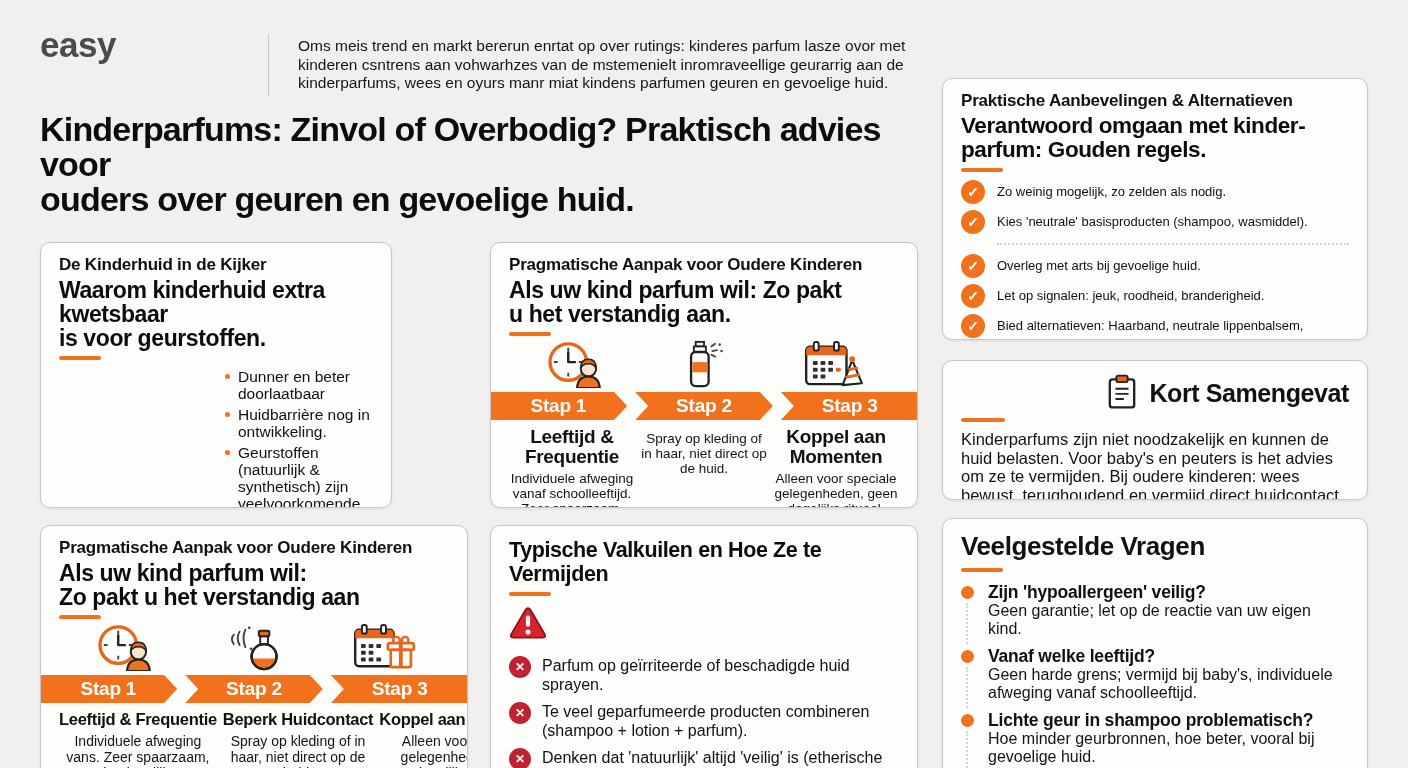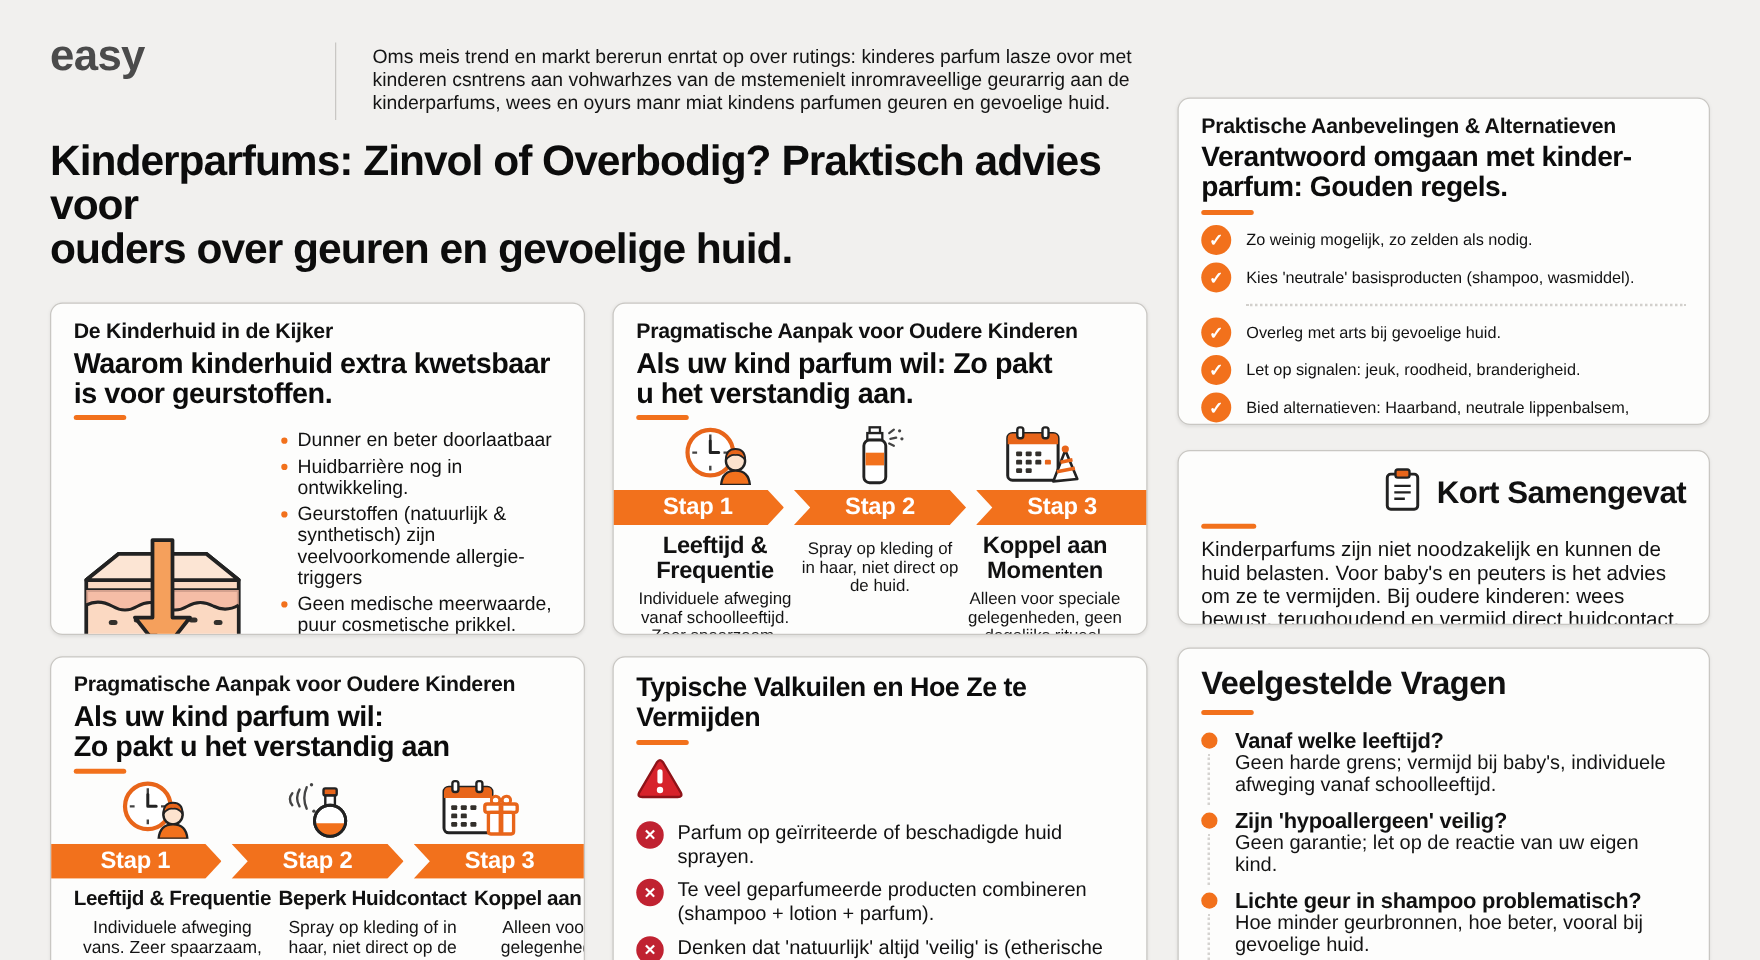--- a/index.html
+++ b/index.html
@@ -43,21 +43,21 @@
   .kicker { font-size:17px; font-weight:700; color:#111; letter-spacing:-0.2px; }
   .card-heading {
     font-size:23px; line-height:24px; font-weight:700;
     letter-spacing:-0.4px; color:#0c0c0c; margin-top:3px;
   }
   .accent-underline {
     width:42px; height:4px; background:#f2711c; border-radius:2px; margin-top:6px;
   }
 
   
-  .card-skin          { left:40px;  top:202px; width:428px; height:266px; }
+  .card-skin          { left:40px;  top:202px; width:352px; height:266px; }
   .card-steps-bottom  { left:40px;  top:485px; width:428px; height:253px; }
   .card-steps-top     { left:490px; top:202px; width:428px; height:266px; }
   .card-pitfalls      { left:490px; top:485px; width:428px; height:253px; }
   .card-rules         { left:942px; top:38px;  width:426px; height:262px; }
   .card-summary       { left:942px; top:320px; width:426px; height:140px; }
   .card-faq           { left:942px; top:478px; width:426px; height:260px; }
 
   
   .skin-body { display:flex; gap:24px; margin-top:8px; align-items:flex-end; }
   .skin-illustration { flex:0 0 142px; padding-top:22px; }
@@ -411,27 +411,27 @@
   <div class="accent-underline"></div>
   <div class="summary-body">Kinderparfums zijn niet noodzakelijk en kunnen de huid belasten. Voor baby's en peuters is het advies om ze te vermijden. Bij oudere kinderen: wees bewust, terughoudend en vermijd direct huidcontact.</div>
 </section>
 
 <section class="card card-faq">
   <div class="faq-title">Veelgestelde Vragen</div>
   <div class="accent-underline"></div>
   <div class="faq-list">
     <div class="faq-item">
       <span class="faq-dot"></span>
+      <div class="faq-q">Zijn 'hypoallergeen' veilig?</div>
+      <div class="faq-a">Geen garantie; let op de reactie van uw eigen kind.</div>
+    </div>
+    <div class="faq-item">
+      <span class="faq-dot"></span>
       <div class="faq-q">Vanaf welke leeftijd?</div>
       <div class="faq-a">Geen harde grens; vermijd bij baby's, individuele afweging vanaf schoolleeftijd.</div>
-    </div>
-    <div class="faq-item">
-      <span class="faq-dot"></span>
-      <div class="faq-q">Zijn 'hypoallergeen' veilig?</div>
-      <div class="faq-a">Geen garantie; let op de reactie van uw eigen kind.</div>
     </div>
     <div class="faq-item">
       <span class="faq-dot"></span>
       <div class="faq-q">Lichte geur in shampoo problematisch?</div>
       <div class="faq-a">Hoe minder geurbronnen, hoe beter, vooral bij gevoelige huid.</div>
     </div>
     <div class="faq-item">
 
       <div class="faq-q">Invloed op ademhaling?</div>
 

